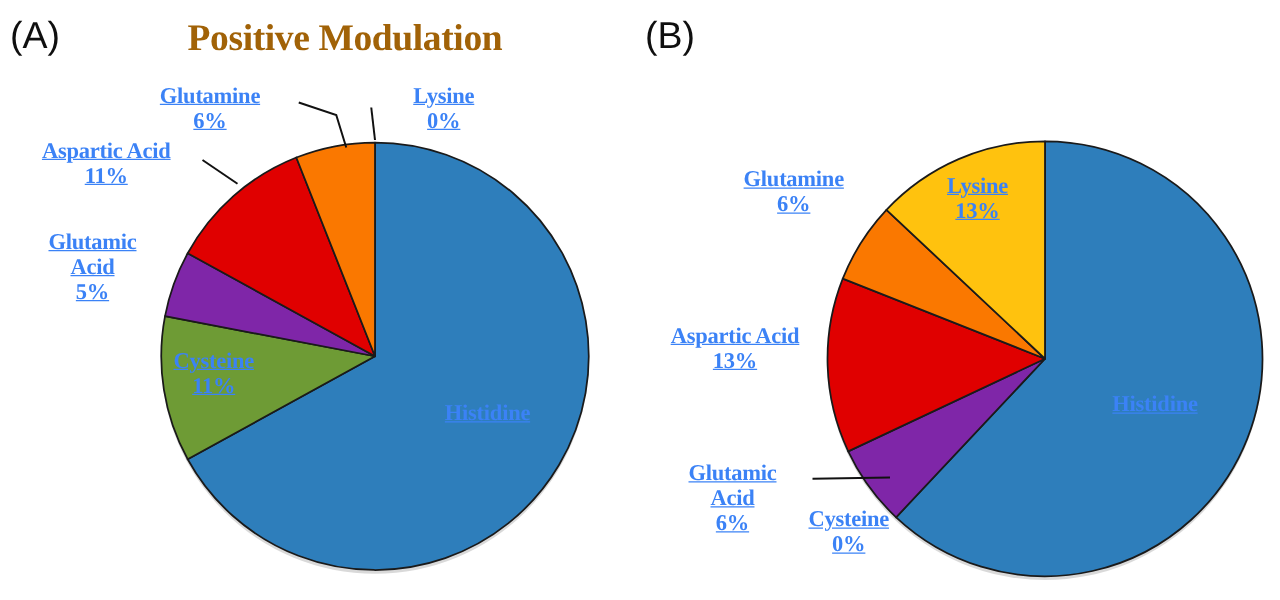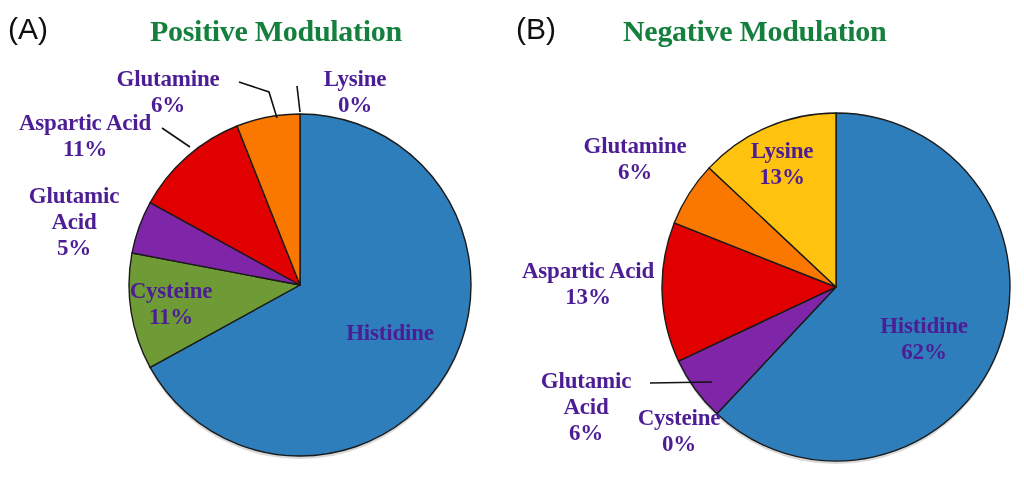--- a/index.html
+++ b/index.html
@@ -35,39 +35,40 @@
     line-height: 1;
   }
   #letter-a { left: 8px;  top: 14px; }
   #letter-b { left: 4px;  top: 14px; }
 
   .panel-title {
     position: absolute;
     font-family: "Liberation Serif", "DejaVu Serif", serif;
     font-weight: bold;
     font-size: 30px;
-    color: #15803d;
+    color: #a16207;
     white-space: nowrap;
     line-height: 1;
     letter-spacing: -0.3px;
   }
   #title-a { left: 150px; top: 16px; }
   #title-b { left: 111px; top: 16px; }
 
   svg.pie { position: absolute; left: 0; top: 0; width: 512px; height: 480px; overflow: visible; }
 
   .lbl {
     position: absolute;
     font-family: "Liberation Serif", "DejaVu Serif", serif;
     font-weight: bold;
-    font-size: 23px;
+    font-size: 18px;
     line-height: 1.12;
-    color: #4c1d95;
+    color: #3b82f6;
     white-space: nowrap;
     letter-spacing: -0.2px;
+    text-decoration: underline;
   }
   .lbl .pct { display: block; }
   .lbl.ctr { text-align: center; }
   .leader { position: absolute; stroke: #111; stroke-width: 1.6px; fill: none; }
 </style>
 </head>
 <body>
 
 <div id="root">
 
@@ -123,21 +124,20 @@
       <polyline points="239,82 269,92 277,118" class="leader"></polyline>
       <polyline points="297,86 300,112" class="leader"></polyline>
       <polyline points="162,128 190,147" class="leader"></polyline>
     </svg>
   </div>
 
   <div class="panel" id="panel-b">
 
     <span class="panel-letter" id="letter-b">(B)</span>
 
-    <span class="panel-title" id="title-b">Negative Modulation</span>
 
     <svg class="pie" id="pie-b" viewBox="0 0 512 480">
       <ellipse cx="324" cy="290" rx="174" ry="174" fill="#b9b9b9" opacity="0.55"></ellipse>
       <g id="slices-b">
           <path d="M 324 287 L 324 113 A 174 174 0 1 1 204.8888035684082 413.84054117132564 Z" fill="#2E7EBB" stroke="#1a1a1a" stroke-width="1.4" stroke-linejoin="round"></path>
           <path d="M 324 287 L 204.8888035684082 413.84054117132564 A 174 174 0 0 1 166.56009287091263 361.0855967323227 Z" fill="#7F26A8" stroke="#1a1a1a" stroke-width="1.4" stroke-linejoin="round"></path>
           <path d="M 324 287 L 166.56009287091263 361.0855967323227 A 174 174 0 0 1 162.21889145544424 222.94632783286613 Z" fill="#E00000" stroke="#1a1a1a" stroke-width="1.4" stroke-linejoin="round"></path>
           <path d="M 324 287 L 162.21889145544424 222.94632783286613 A 174 174 0 0 1 197.15945882867436 167.8888035684082 Z" fill="#FA7800" stroke="#1a1a1a" stroke-width="1.4" stroke-linejoin="round"></path>
           <path d="M 324 287 L 197.15945882867436 167.8888035684082 A 174 174 0 0 1 323.99999999999994 113 Z" fill="#FFC20E" stroke="#1a1a1a" stroke-width="1.4" stroke-linejoin="round"></path>
         </g>
@@ -164,21 +164,20 @@
       <span class="pct">6%</span>
     </div>
 
     <div class="lbl ctr" style="left:108px; top:405px; width:118px;">
       <span>Cysteine</span>
       <span class="pct">0%</span>
     </div>
 
     <div class="lbl ctr" style="left:352px; top:313px; width:120px;">
       <span>Histidine</span>
-      <span class="pct">62%</span>
     </div>
 
     <svg class="pie" style="pointer-events:none;" viewBox="0 0 512 480">
       <polyline points="138,383 200,382" class="leader"></polyline>
     </svg>
   </div>
 
 </div>
 
 </body></html>

